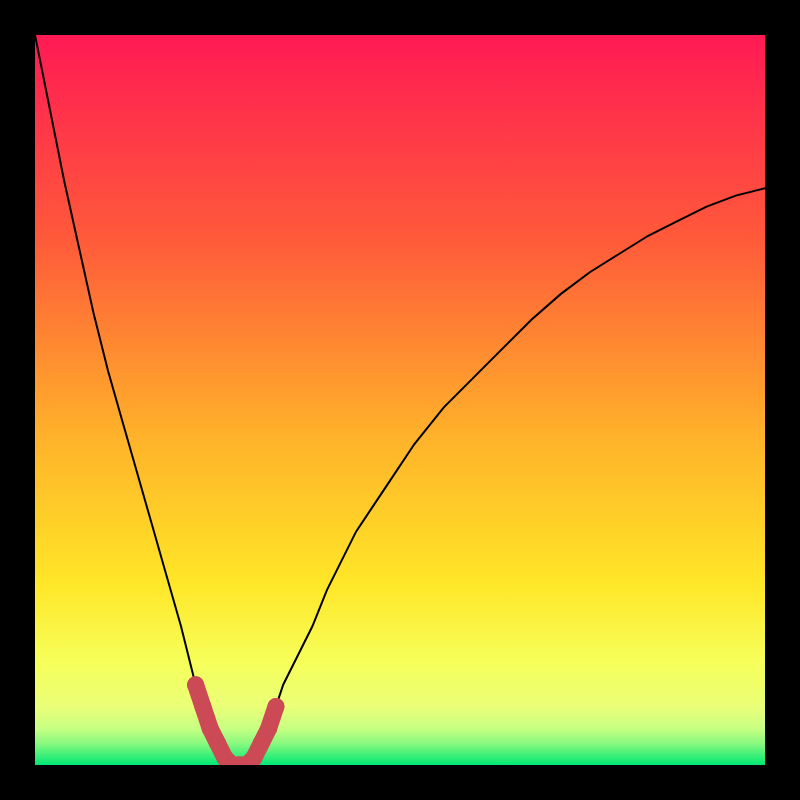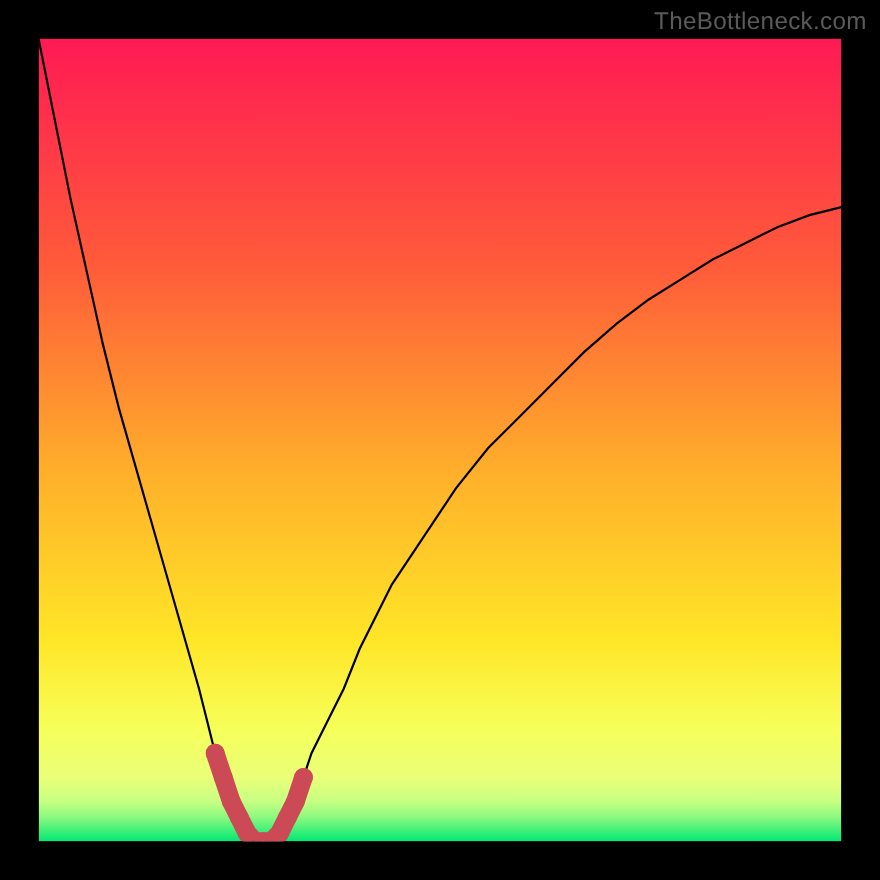--- a/index.html
+++ b/index.html
@@ -75,15 +75,14 @@
           <circle cx="204.40" cy="730.00" r="8.5" fill="#cc4a55"></circle>
           <circle cx="211.70" cy="730.00" r="8.5" fill="#cc4a55"></circle>
           <circle cx="219.00" cy="722.70" r="8.5" fill="#cc4a55"></circle>
           <circle cx="226.30" cy="708.10" r="8.5" fill="#cc4a55"></circle>
           <circle cx="233.60" cy="693.50" r="8.5" fill="#cc4a55"></circle>
           <circle cx="240.90" cy="671.60" r="8.5" fill="#cc4a55"></circle>
         </g>
     </svg>
   </div>
 
-  <div class="watermark">TheBottleneck.com</div>
 
 </div>
 
 </body></html>

